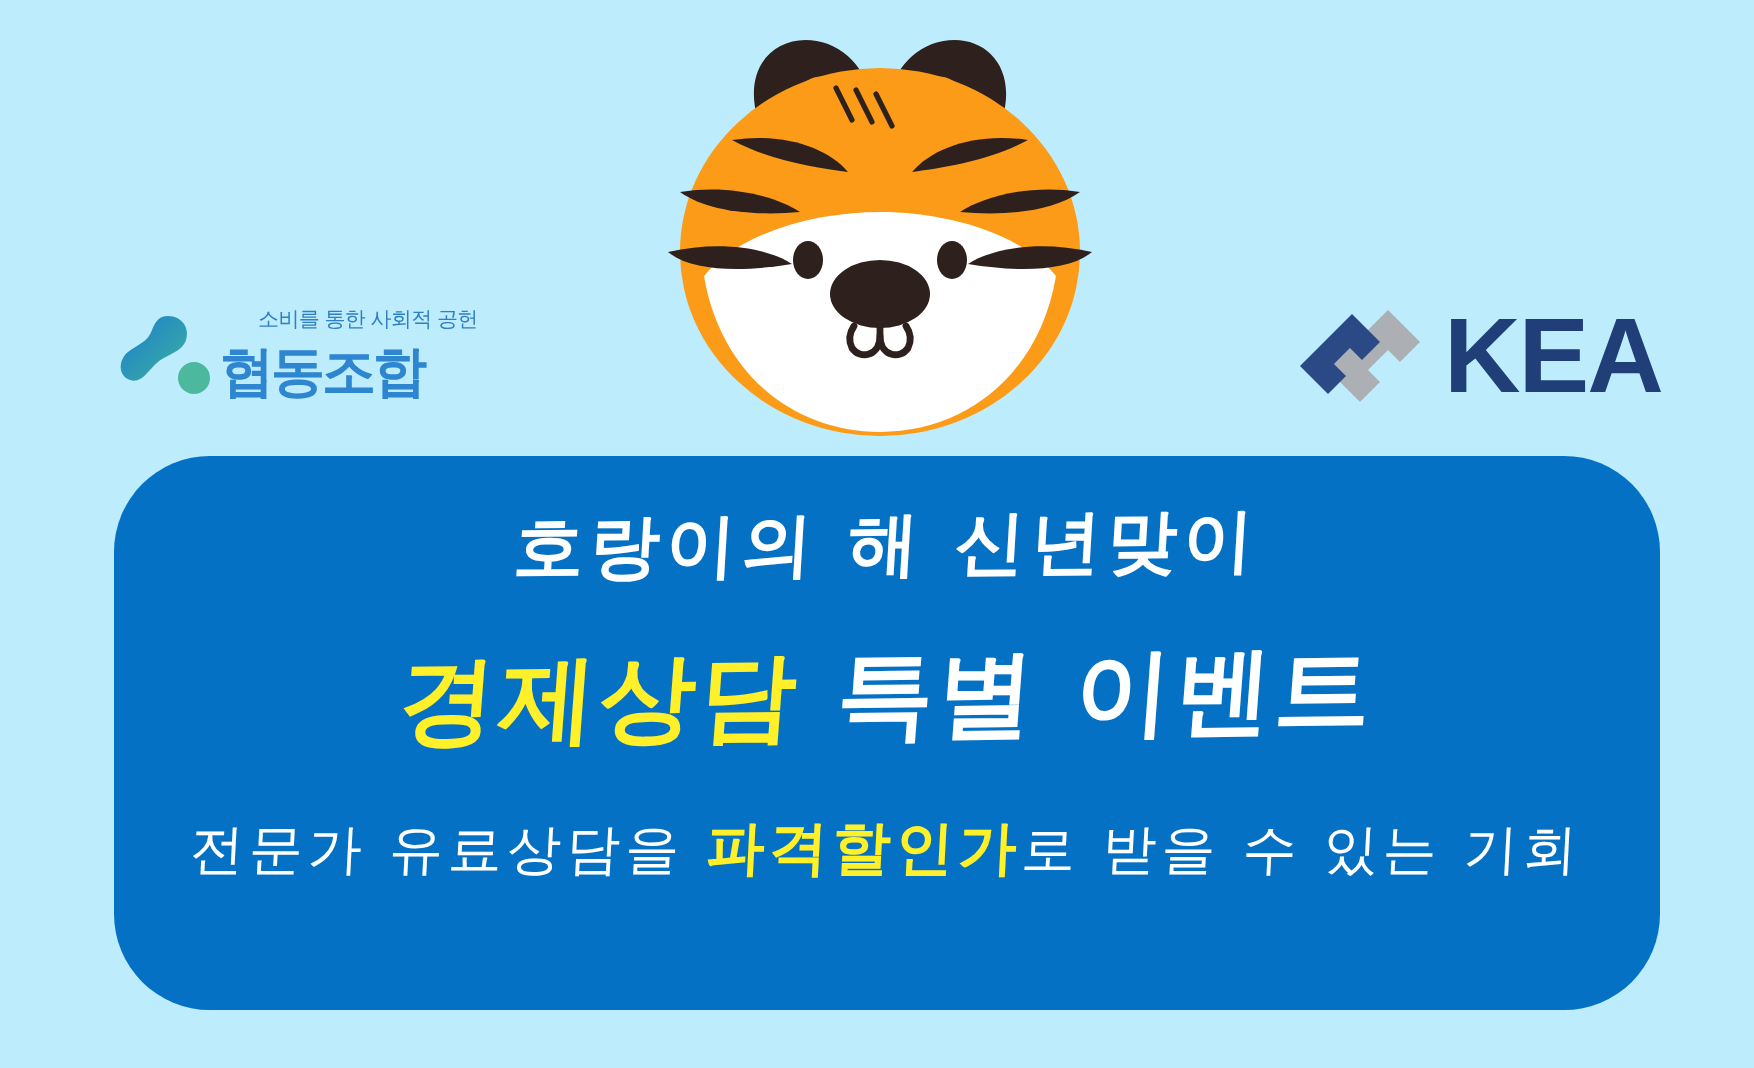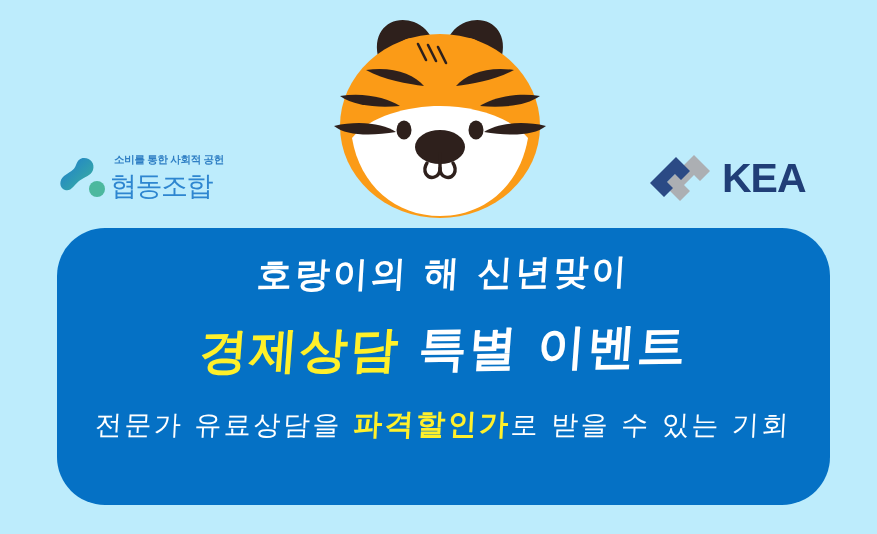--- a/index.html
+++ b/index.html
@@ -46,35 +46,35 @@
     margin-right: 2px;
   }
   #sauce-logo .wordmark {
     display: flex;
     flex-direction: column;
     justify-content: center;
     padding-top: 2px;
   }
   #sauce-logo .tagline {
     font-size: 10.5px;
-    font-weight: bold;
+    font-weight: normal;
     color: #2f7fc4;
     letter-spacing: -0.3px;
-    margin-left: 4px;
+    margin-left: 19px;
     margin-bottom: 1px;
     white-space: nowrap;
   }
   #sauce-logo .namerow {
     display: flex;
     align-items: baseline;
     white-space: nowrap;
   }
   #sauce-logo .name-a {
     font-size: 27px;
-    font-weight: normal;
+    font-weight: bold;
     color: #2e86d0;
     letter-spacing: -1.5px;
   }
   #sauce-logo .name-b {
     font-size: 31px;
     font-weight: bold;
     color: #1f6fc0;
     letter-spacing: 0px;
     margin-left: 5px;
   }
@@ -93,21 +93,21 @@
     width: 72px;
     height: 56px;
     flex: 0 0 auto;
   }
   #kea-logo .wordmark {
     display: flex;
     flex-direction: column;
     margin-left: 5px;
   }
   #kea-logo .kea-text {
-    font-size: 41px;
+    font-size: 53px;
     font-weight: bold;
     color: #203e77;
     line-height: 0.92;
     letter-spacing: -1px;
   }
   #kea-logo .kea-sub {
     font-size: 12.5px;
     font-weight: bold;
     color: #203e77;
     letter-spacing: -0.4px;

